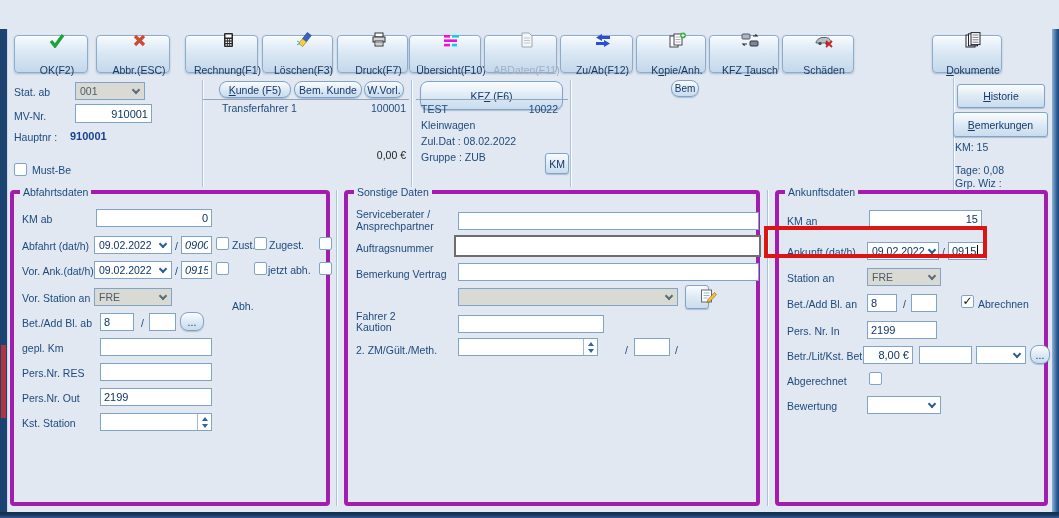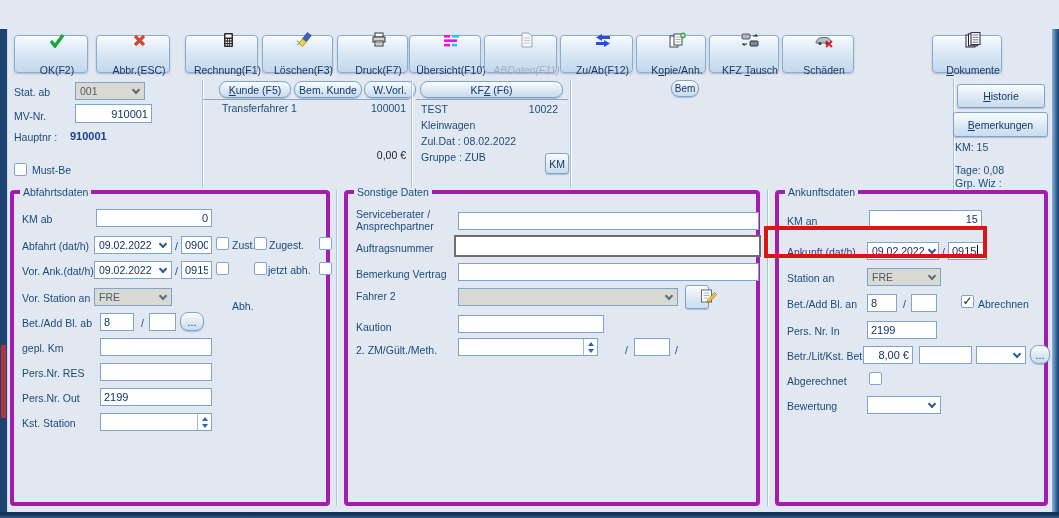--- a/index.html
+++ b/index.html
@@ -12,21 +12,21 @@
   .b-left{position:absolute;left:0;top:29px;bottom:6px;width:8px;background:#1d4470;border-right:1px solid #c9d9ea;}
   .b-left-red{position:absolute;left:1px;top:345px;width:5px;height:73px;background:#b23440;}
   .b-right{position:absolute;right:0;top:29px;bottom:6px;width:7px;background:linear-gradient(90deg,#8fb3d6,#2a5d94 70%,#1c4674);}
   .b-bottom{position:absolute;left:0;bottom:0;width:100%;height:6px;background:linear-gradient(180deg,#11304f,#17365c 45%,#2e6094);}
   .lbl{position:absolute;font-size:10.5px;color:#1d4a7c;white-space:nowrap;}
   .dark{color:#1c1c1c;}
   .bold-val{font-weight:bold;color:#1c3f8f;font-size:11px;}
   .tb{position:absolute;height:18px;border:1px solid #7fa4c8;background:#fff;
       font-family:"Liberation Sans","DejaVu Sans",sans-serif;font-size:11px;color:#0f3463;padding:0 3px;outline:none;}
   .right{text-align:right;}
-  .center{text-align:center;}
+  .center{text-align:center;font-style:italic;}
   .combo{position:absolute;height:18px;border:1px solid #7fa4c8;background:#fff;display:flex;align-items:center;
       justify-content:space-between;padding:0 3px 0 4px;font-size:10.5px;color:#0f3463;cursor:default;}
   .combo.dis{background:#d8dad3;color:#4d5b68;}
   .chev{width:6px;height:6px;border-left:2px solid #2a5c94;border-bottom:2px solid #2a5c94;
       transform:rotate(-45deg);margin:-3px 2px 0 4px;flex:none;}
   .combo.dis .chev{border-color:#5d6b79;}
   .cb{position:absolute;width:13px;height:13px;border:1px solid #7fa4c8;background:#fff;border-radius:2px;
       font-size:12px;line-height:11px;text-align:center;color:#111;font-weight:bold;}
   .btn-sm{position:absolute;display:flex;align-items:center;justify-content:center;border:1px solid #7fa4c8;
       border-radius:8px;background:linear-gradient(#fafcfe,#dce8f4 55%,#c9dcee);font-size:10.5px;color:#14396b;
@@ -123,21 +123,21 @@
     <span class="ticn">
       <svg width="17" height="15">
           <rect x="1" y="2" width="6" height="2.6" fill="#e913dc"></rect>
           <rect x="9" y="2" width="7" height="2.6" fill="#19c8f2"></rect>
           <rect x="1" y="6.4" width="13" height="2.6" fill="#e913dc"></rect>
           <rect x="1" y="10.8" width="6" height="2.6" fill="#e913dc"></rect>
           <rect x="9" y="10.8" width="5" height="2.6" fill="#19c8f2"></rect>
         </svg>
     </span><span>Übersicht(F10)</span>
   </div>
-  <div class="tbtn dis" style="left:484px;width:73px;font-style:italic;">
+  <div class="tbtn dis" style="left:484px;width:73px;">
     <span class="ticn">
       <svg width="14" height="16">
           <path d="M2 1 h7 l3 3 v11 h-10 z" fill="#f4f6f8" stroke="#9aa6b2"></path>
           <path d="M4 6 h6 M4 8.5 h6 M4 11 h6" stroke="#b9c2cc" stroke-width=".9"></path>
         </svg>
     </span><span>ABDaten(F11)</span>
   </div>
   <div class="tbtn" style="left:560px;width:73px;">
     <span class="ticn">
       <svg width="20" height="15">
@@ -204,29 +204,29 @@
 
   <span class="cb" style="left:14px;top:163px;"></span>
   <span class="lbl" style="left:32px;top:164px;">Must-Be</span>
 
   <div class="vline" style="left:202px;top:80px;height:107px;"></div>
 
   <div class="btn-sm" style="left:219px;top:81px;width:72px;height:17px;">
     <span></span><span class="u">K</span><span>unde (F5)</span>
   </div>
   <div class="btn-sm" style="left:294px;top:81px;width:68px;height:17px;">Bem. Kunde</div>
-  <div class="btn-sm" style="left:364px;top:81px;width:52px;height:17px;text-align:center;">W.Vorl.</div>
+  <div class="btn-sm" style="left:364px;top:81px;width:40px;height:17px;text-align:center;">W.Vorl.</div>
   <div class="hline" style="left:203px;top:99px;width:206px;"></div>
   <span class="lbl" style="left:222px;top:102px;">Transferfahrer 1</span>
   <span class="lbl right" style="left:300px;top:102px;width:106px;">100001</span>
   <span class="lbl right dark" style="left:300px;top:149px;width:106px;">0,00 €</span>
 
   <div class="vline" style="left:411px;top:80px;height:107px;"></div>
 
-  <div class="btn-sm" style="left:420px;top:81px;width:143px;height:17px;">
+  <div class="btn-sm" style="left:420px;top:81px;width:143px;height:29px;">
     <span>KF</span><span class="u">Z</span><span> (F6)</span>
   </div>
   <div class="hline" style="left:416px;top:99px;width:152px;"></div>
   <span class="lbl" style="left:421px;top:103px;">TEST</span>
   <span class="lbl right" style="left:482px;top:103px;width:76px;">10022</span>
   <span class="lbl" style="left:421px;top:119px;">Kleinwagen</span>
   <span class="lbl" style="left:421px;top:135px;">Zul.Dat : 08.02.2022</span>
   <span class="lbl" style="left:421px;top:151px;">Gruppe : ZUB</span>
   <div class="btn-sm r3" style="left:545px;top:153px;width:24px;height:21px;">KM</div>
 
@@ -316,21 +316,21 @@
     <span class="lbl" style="left:8px;top:10px;">Serviceberater /</span>
     <span class="lbl" style="left:8px;top:22px;">Ansprechpartner</span>
     <input class="tb" style="left: 110px; top: 14px; width: 301px;" value="">
 
     <span class="lbl" style="left:8px;top:44px;">Auftragsnummer</span>
     <input class="tb" style="left: 106px; top: 37px; width: 307px; height: 22px; border: 2px solid rgb(110, 110, 110);" value="">
 
     <span class="lbl" style="left:8px;top:70px;">Bemerkung Vertrag</span>
     <input class="tb" style="left: 110px; top: 65px; width: 301px;" value="">
 
-    <span class="lbl" style="left:8px;top:92px;">Fahrer 2</span>
+    <span class="lbl" style="left:8px;top:112px;">Fahrer 2</span>
     <div class="combo dis" style="left:110px;top:90px;width:220px;">
       <span></span>
         <span class="chev"></span>
     </div>
     <div class="btn-sm r3" style="left:337px;top:87px;width:24px;height:24px;">
       <span>
         <svg width="18" height="18">
             <rect x="1.5" y="3" width="10" height="12" fill="#fff" stroke="#667"></rect>
             <path d="M3.5 6 h6 M3.5 8.5 h6 M3.5 11 h4" stroke="#9ab" stroke-width=".9"></path>
             <path d="M8 12.5 L14.5 5.5 L16.5 7.5 L10 14.5 L7 15.4 Z" fill="#f5c63c" stroke="#8a6d1a" stroke-width=".7"></path>

